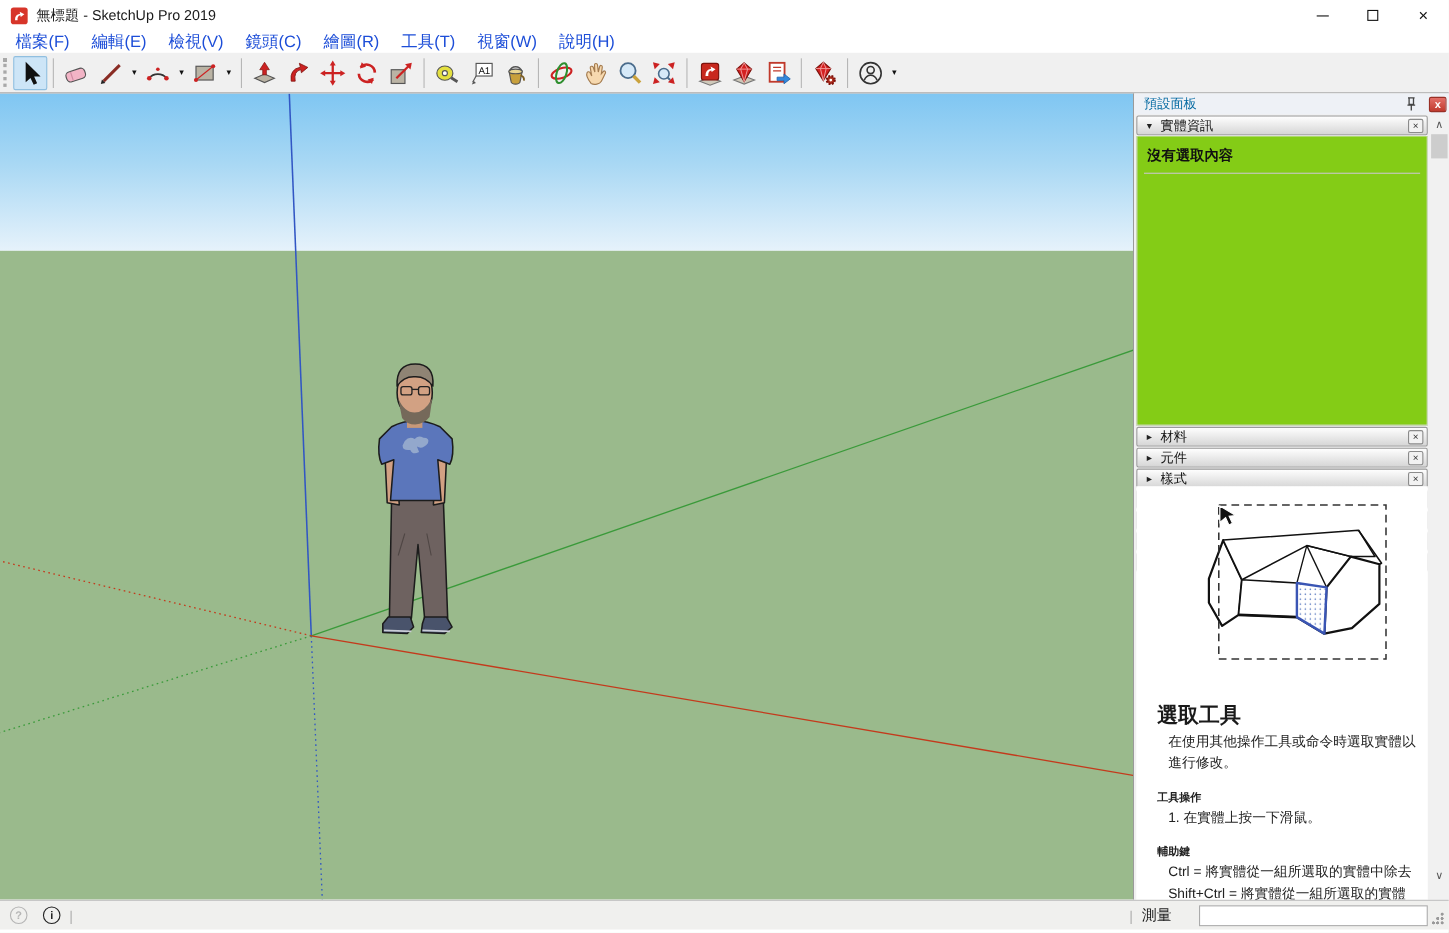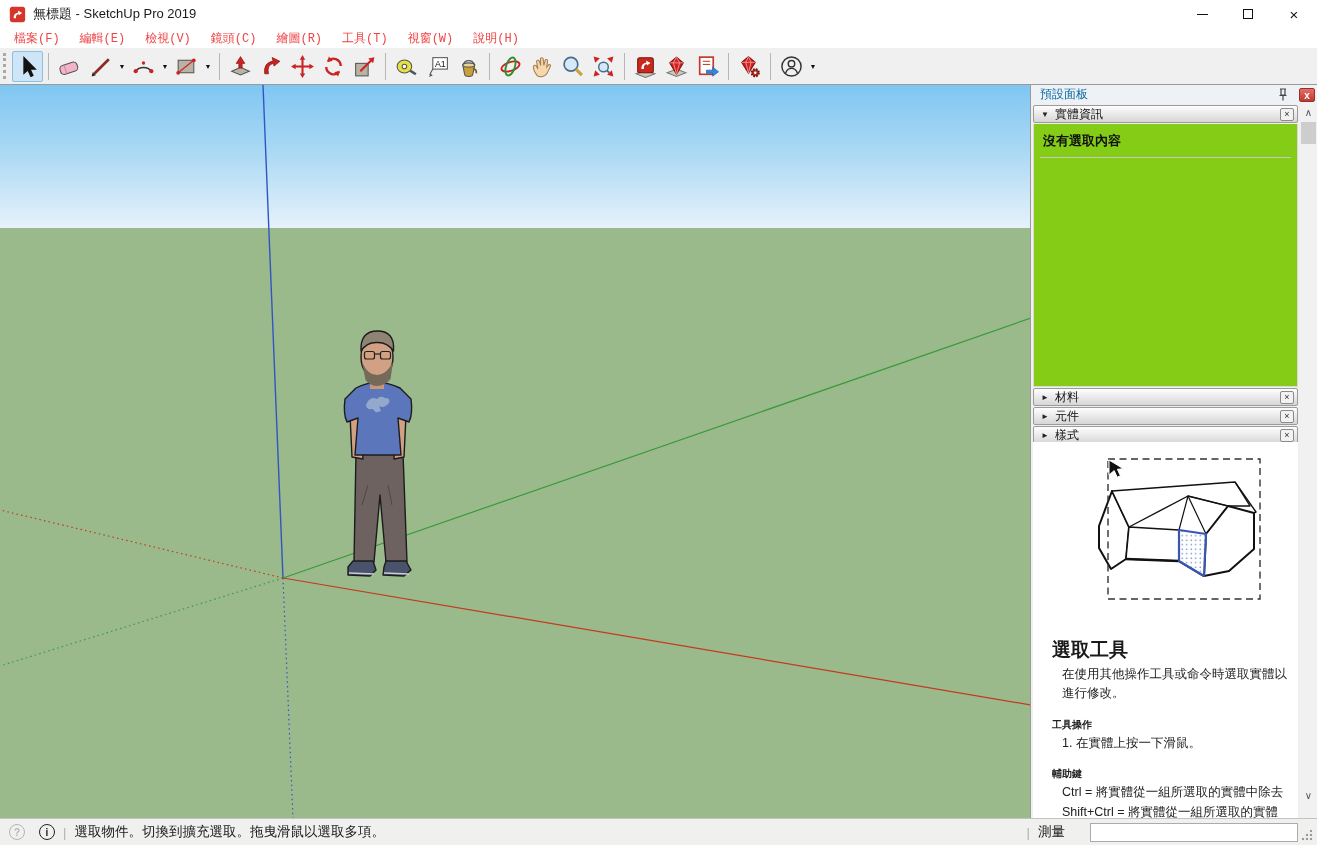--- a/index.html
+++ b/index.html
@@ -14,21 +14,21 @@
   #win-controls { margin-left:auto; display:flex; height:100%; }
   .win-btn { width:46px; height:100%; display:flex; align-items:center; justify-content:center;
     font-size:14px; color:#111; }
   .glyph-min { width:11px; height:0; border-top:1px solid #111; display:inline-block; }
   .glyph-max { width:10px; height:10px; border:1px solid #111; display:inline-block; }
   .glyph-close { font-size:15px; line-height:1; }
 
   
   #menubar { position:absolute; left:0; top:28px; width:1317px; height:20px;
     background:#fff; display:flex; align-items:center; padding-left:4px; }
-  .menu-item { font-size:12px; color:#ef4444; padding:2px 10px; cursor:default;font-family:Liberation Mono, monospace; }
+  .menu-item { font-size:15px; color:#1d4ed8; padding:2px 10px; cursor:default; }
 
   
   #toolbar { position:absolute; left:0; top:48px; width:1317px; height:37px;
     background:#f0f0f0; border-bottom:1px solid #9a9a9a;
     display:flex; align-items:center; }
   #toolbar-grip { width:5px; height:26px; border-left:3px dotted #a8a8a8; margin:0 4px 0 3px; }
   .tool-btn { width:31px; height:31px; display:flex; align-items:center; justify-content:center;
     border:1px solid transparent; border-radius:2px; }
   .tool-btn.active { background:#cde5f7; border-color:#90bfe0; }
   .tool-btn svg { width:25px; height:25px; }
@@ -456,21 +456,20 @@
     <div class="scroll-arrow">∧</div>
     <div id="scroll-thumb"></div>
     <div class="scroll-arrow" id="scroll-down">∨</div>
   </div>
 </div>
 
 <div id="statusbar">
   <div class="circle-icon" id="geo-icon">?</div>
   <div class="circle-icon" id="info-icon">i</div>
   <span class="sb-div">|</span>
-  <span id="status-hint">選取物件。切換到擴充選取。拖曳滑鼠以選取多項。</span>
   <div id="measure-zone">
     <span class="sb-div">|</span>
     <span id="measure-label">測量</span>
     <input id="measure-input" value="" style="">
     <div id="resize-grip"></div>
   </div>
 </div>
 
 <div id="bottom-sliver"></div>
 

